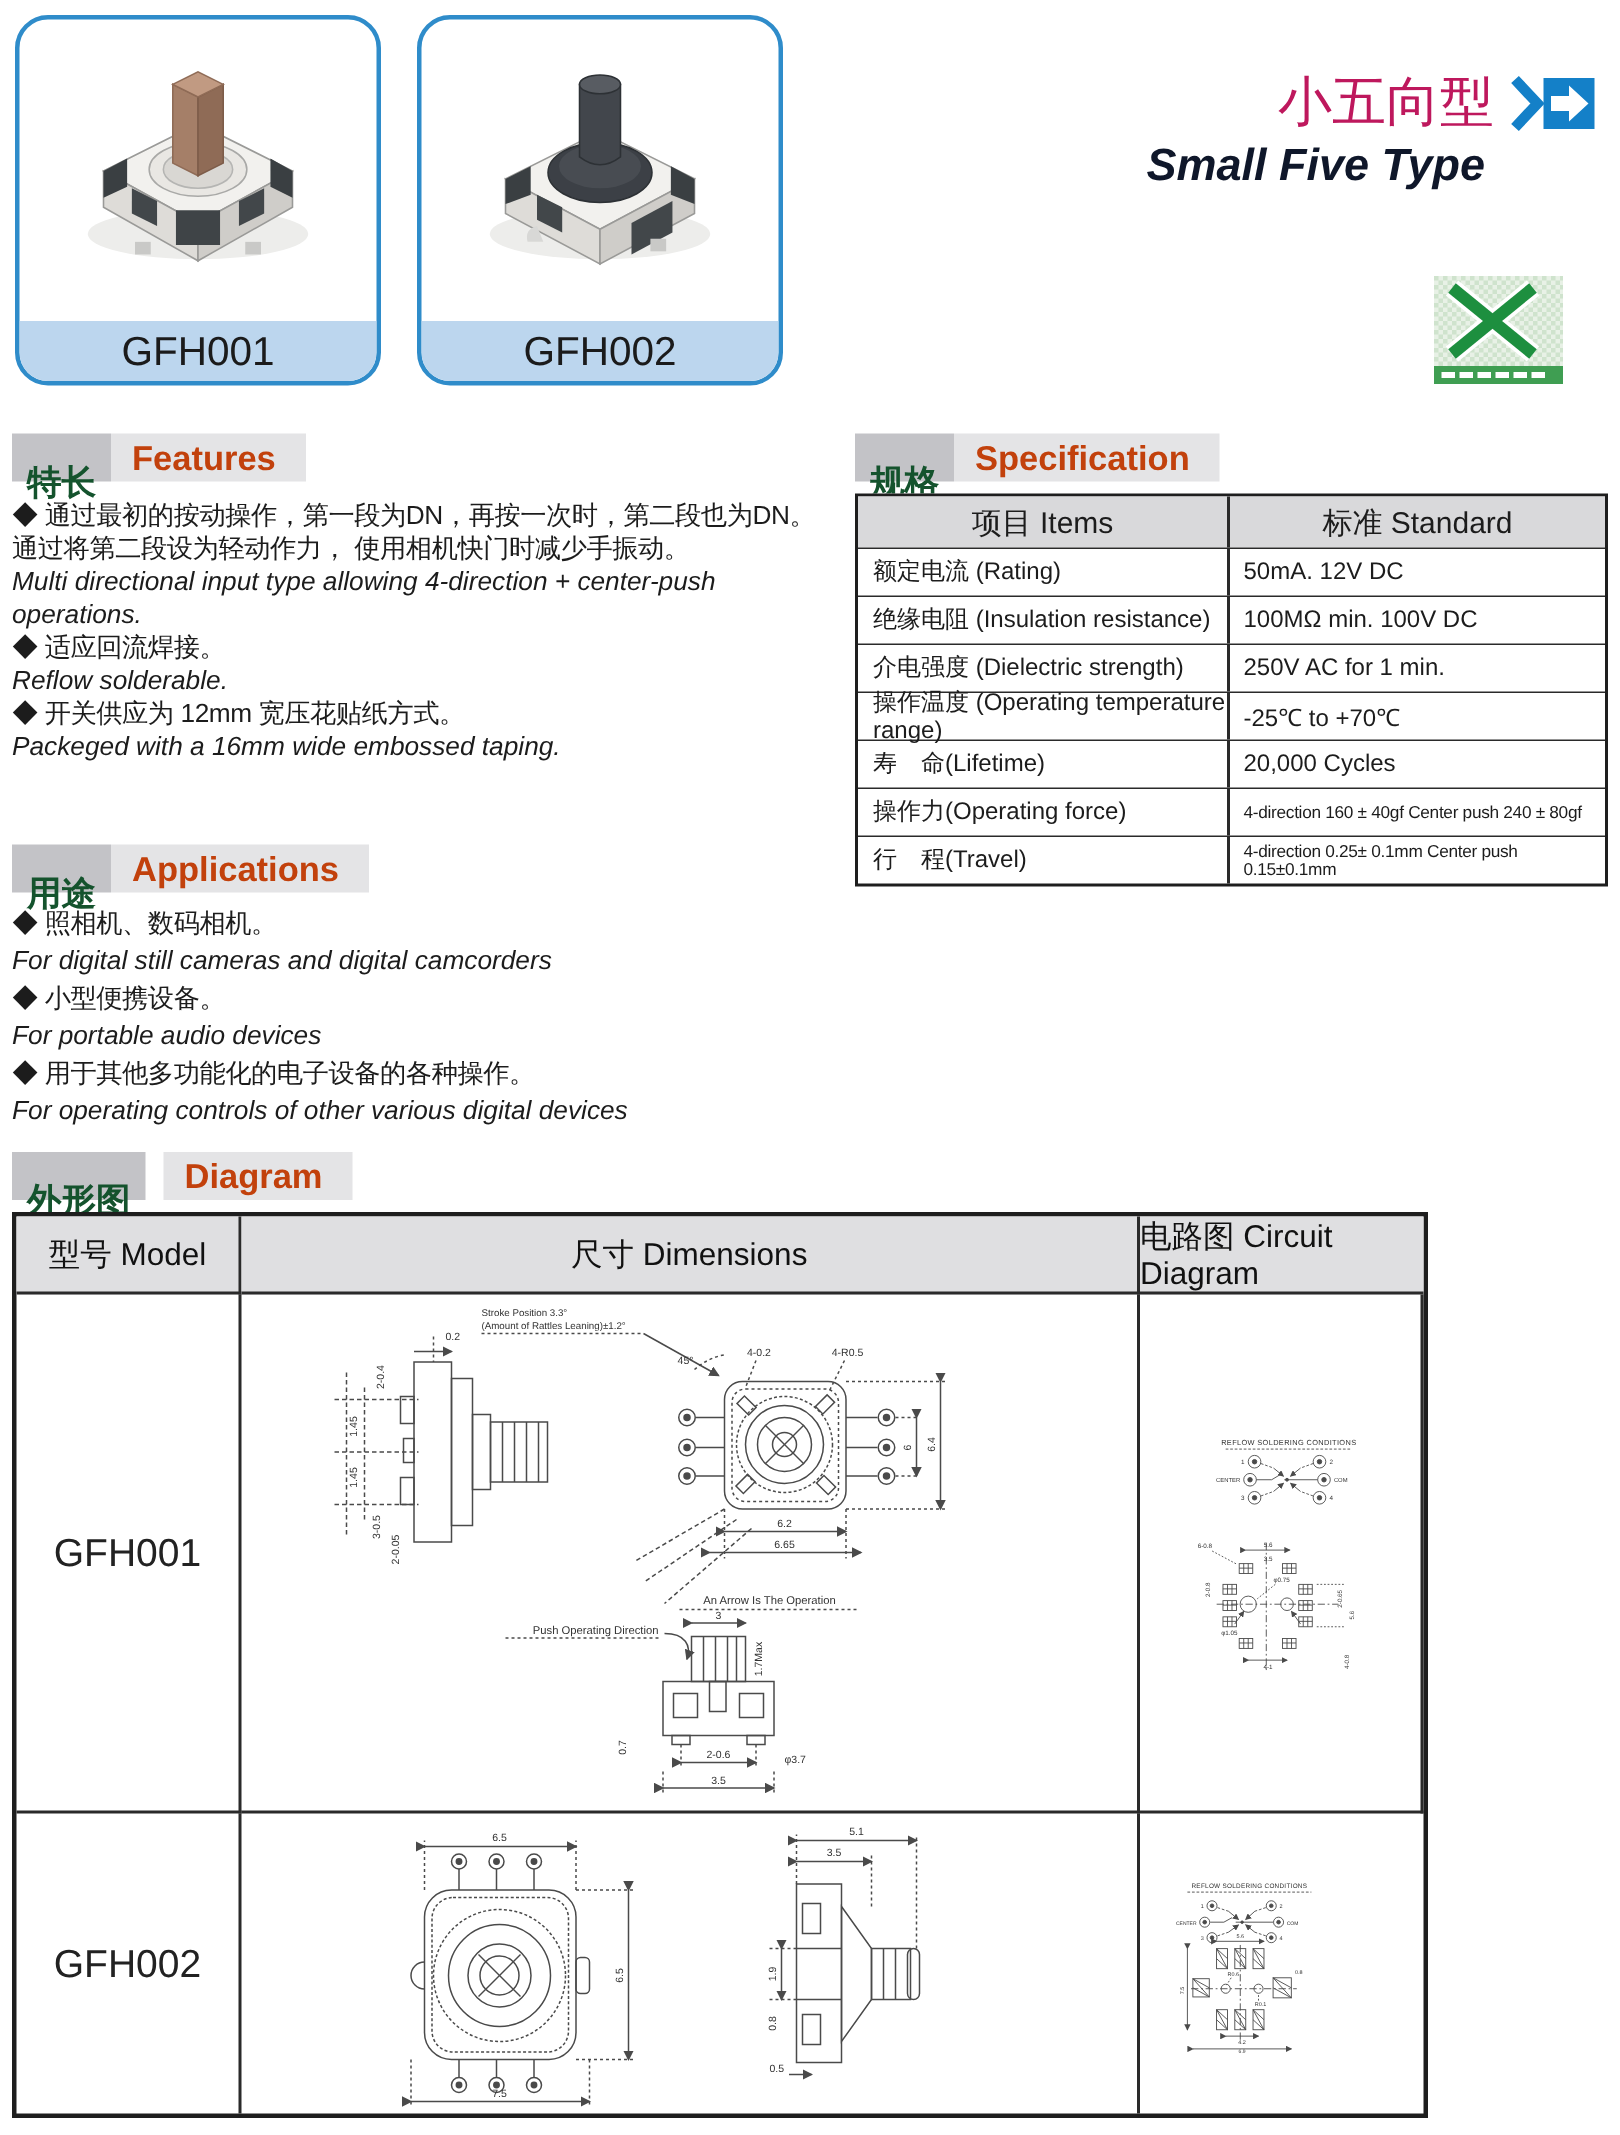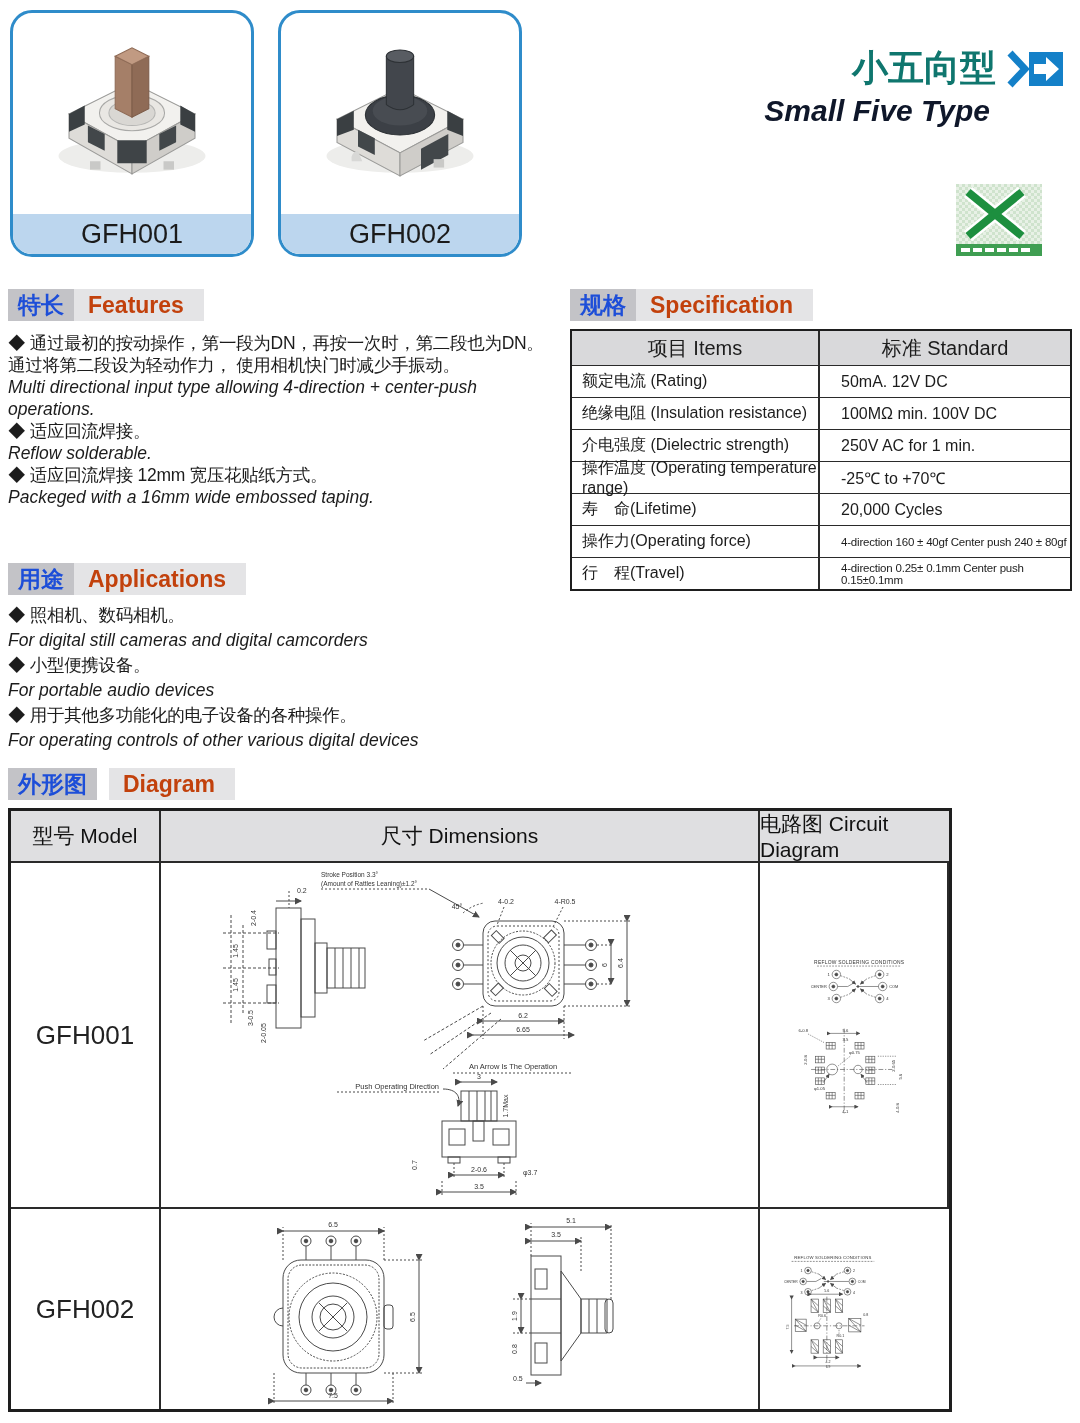--- a/index.html
+++ b/index.html
@@ -4,38 +4,38 @@
 <style>
   html,body{margin:0;padding:0;background:#fff;}
   body{width:1080px;height:1423px;position:relative;font-family:"Liberation Sans",sans-serif;color:#1c1c1c;overflow:hidden;}
   .abs{position:absolute;}
   
   .card{position:absolute;top:10px;width:244px;height:247px;border:3px solid #2f8cca;border-radius:22px;background:#fff;overflow:hidden;box-sizing:border-box;}
   .card-img{position:absolute;top:0;left:0;right:0;height:202px;display:flex;align-items:center;justify-content:center;}
   .card-label{position:absolute;bottom:0;left:0;right:0;height:40px;background:#bcd6ee;display:flex;align-items:center;justify-content:center;font-size:27px;color:#1b1b1b;}
   
   .title-cn{position:absolute;top:44px;right:16px;display:flex;align-items:center;gap:10px;}
-  .title-cn-text{font-size:36px;font-weight:bold;color:#0f766e;}
+  .title-cn-text{font-size:36px;font-weight:normal;color:#be185d;}
   .title-en{position:absolute;top:94px;right:90px;font-size:30px;font-weight:bold;font-style:italic;color:#0f172a;}
   
   .tag{position:absolute;display:flex;font-weight:bold;font-size:23px;line-height:32px;height:32px;}
-  .tag-cn{background:#c3c3c7;color:#1d4ed8;padding:0 10px;}
+  .tag-cn{background:#c3c3c7;color:#14532d;padding:16px 10px;}
   .tag-en{background:#e4e4e6;color:#c2410c;padding:0 20px 0 14px;}
   
   .tblock{position:absolute;left:8px;width:545px;}
   .tblock div{white-space:nowrap;}
   .ln-cn{font-size:17.5px;line-height:22px;letter-spacing:-0.3px;}
   .ln-en{font-size:17.5px;line-height:22px;font-style:italic;}
   .apps .ln-cn,.apps .ln-en{line-height:25px;}
   
   .spec{position:absolute;left:570px;top:329px;width:502px;border:2px solid #1e1e1e;box-sizing:border-box;background:#fff;}
   .spec-row{display:flex;height:32px;border-top:1px solid #2a2a2a;box-sizing:border-box;}
   .spec-head{height:34px;border-top:none;background:#d9d9db;}
   .spec-item{width:248px;border-right:2px solid #2a2a2a;display:flex;align-items:center;padding-left:10px;font-size:16px;box-sizing:border-box;}
-  .spec-std{flex:1;display:flex;align-items:center;padding-left:21px;font-size:16px;box-sizing:border-box;}
+  .spec-std{flex:1;display:flex;align-items:center;padding-left:9px;font-size:16px;box-sizing:border-box;}
   .spec-head .spec-item,.spec-head .spec-std{justify-content:center;padding-left:0;font-size:20px;}
   .sm .spec-std{font-size:11.5px;letter-spacing:-0.2px;}
   
   .dtable{position:absolute;left:8px;top:808px;width:944px;height:604px;border:3px solid #1e1e1e;box-sizing:border-box;display:grid;grid-template-columns:150px 599px 1fr;grid-template-rows:52px 346px 1fr;background:#fff;}
   .dcell{border-right:2px solid #2a2a2a;border-bottom:2px solid #2a2a2a;position:relative;overflow:hidden;display:flex;align-items:center;justify-content:center;box-sizing:border-box;}
   .dcell.cl{border-right:none;}
   .dcell.cb{border-bottom:none;}
   .dhead{background:#dfdfe1;font-size:21px;color:#111;}
   .dmodel{font-size:26px;color:#222;}
   .drw-wrap{justify-content:flex-start;align-items:flex-start;}
@@ -131,21 +131,21 @@
   <span class="tag-cn">特长</span>
   <span class="tag-en">Features</span>
 </div>
 <div class="tblock" style="top:332px;">
   <div class="ln-cn">◆ 通过最初的按动操作，第一段为DN，再按一次时，第二段也为DN。</div>
   <div class="ln-cn">通过将第二段设为轻动作力， 使用相机快门时减少手振动。</div>
   <div class="ln-en">Multi directional input type allowing 4-direction + center-push</div>
   <div class="ln-en">operations.</div>
   <div class="ln-cn">◆ 适应回流焊接。</div>
   <div class="ln-en">Reflow solderable.</div>
-  <div class="ln-cn">◆ 适应回流焊接 12mm 宽压花贴纸方式。</div>
+  <div class="ln-cn">◆ 开关供应为 12mm 宽压花贴纸方式。</div>
   <div class="ln-en">Packeged with a 16mm wide embossed taping.</div>
 </div>
 
 <div class="tag" style="left:570px;top:289px;">
   <span class="tag-cn">规格</span>
   <span class="tag-en">Specification</span>
 </div>
 <div class="spec">
   <div class="spec-row spec-head">
     <div class="spec-item">项目 Items</div>

